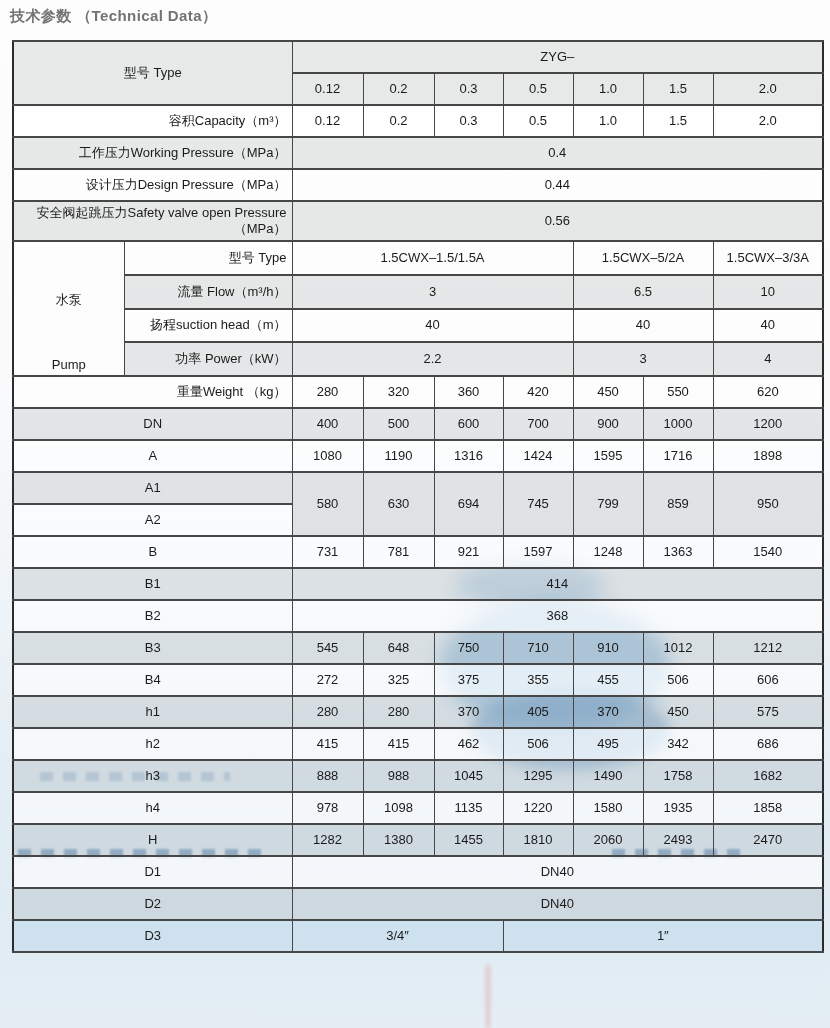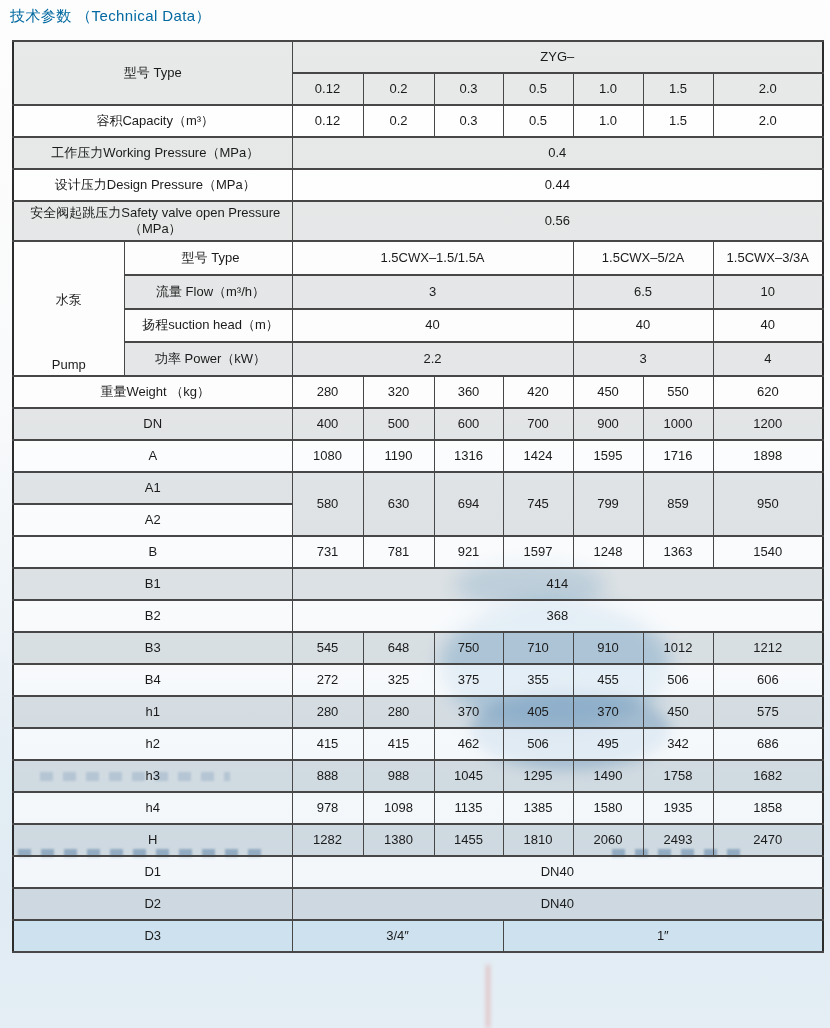--- a/index.html
+++ b/index.html
@@ -3,21 +3,21 @@
 <meta charset="utf-8">
 <style>
   html,body{margin:0;padding:0;}
   body{
     width:830px;height:1028px;position:relative;overflow:hidden;
     font-family:"Liberation Sans","DejaVu Sans",sans-serif;
     background:linear-gradient(180deg,#fdfdfd 0%,#f9fafb 38%,#eff4f8 58%,#e3edf4 76%,#e0ebf3 88%,#e5eef5 100%);
   }
   .title{
     position:absolute;top:7px;left:10px;z-index:3;
-    font-size:15px;font-weight:normal;color:#0369a1;letter-spacing:.4px;
+    font-size:15px;font-weight:bold;color:#737373;letter-spacing:.4px;
   }
   
   .wm{position:absolute;inset:0;z-index:1;pointer-events:none;}
   .blob{position:absolute;border-radius:50%;filter:blur(9px);}
   .blob1{left:440px;top:600px;width:230px;height:130px;background:rgba(150,190,220,.55);}
   .blob2{left:470px;top:690px;width:200px;height:80px;background:rgba(120,165,205,.45);filter:blur(7px);}
   .blob3{left:455px;top:560px;width:150px;height:50px;background:rgba(175,205,228,.5);}
   .dash{position:absolute;height:9px;filter:blur(1.2px);opacity:.5;
     background:repeating-linear-gradient(90deg,#5e88b4 0 13px,transparent 13px 23px);}
   .dash1{left:18px;top:849px;width:252px;}
@@ -30,21 +30,21 @@
     font-size:13px;color:#1b1b1b;border:2px solid #2c2c2c;
   }
   td{
     border:1px solid #474747;border-top-width:2px;border-bottom-width:2px;
     height:32px;padding:2px 5px;text-align:center;vertical-align:middle;
     box-sizing:border-box;line-height:1.25;
   }
   .g{background:rgba(14,20,26,0.088);}
   .w{background:rgba(255,255,255,0.60);}
   .bl{background:rgba(198,221,238,0.75);}
-  .l{text-align:center;padding-left:10px;}
+  .l{text-align:right;padding-left:10px;}
   tr.sv td{height:40px;}
   .pumpcell div{line-height:1.35;margin-top:47px;}
 </style>
 </head>
 <body>
 
 <div class="title">技术参数 （Technical Data）</div>
 
 <div class="wm">
   <div class="blob blob3"></div>
@@ -255,21 +255,21 @@
     <td class="g">1295</td>
     <td class="g">1490</td>
     <td class="g">1758</td>
     <td class="g">1682</td>
   </tr>
   <tr>
     <td class="w" colspan="2">h4</td>
     <td class="w">978</td>
     <td class="w">1098</td>
     <td class="w">1135</td>
-    <td class="w">1385</td>
+    <td class="w">1220</td>
     <td class="w">1580</td>
     <td class="w">1935</td>
     <td class="w">1858</td>
   </tr>
   <tr>
     <td class="g" colspan="2">H</td>
     <td class="g">1282</td>
     <td class="g">1380</td>
     <td class="g">1455</td>
     <td class="g">1810</td>

